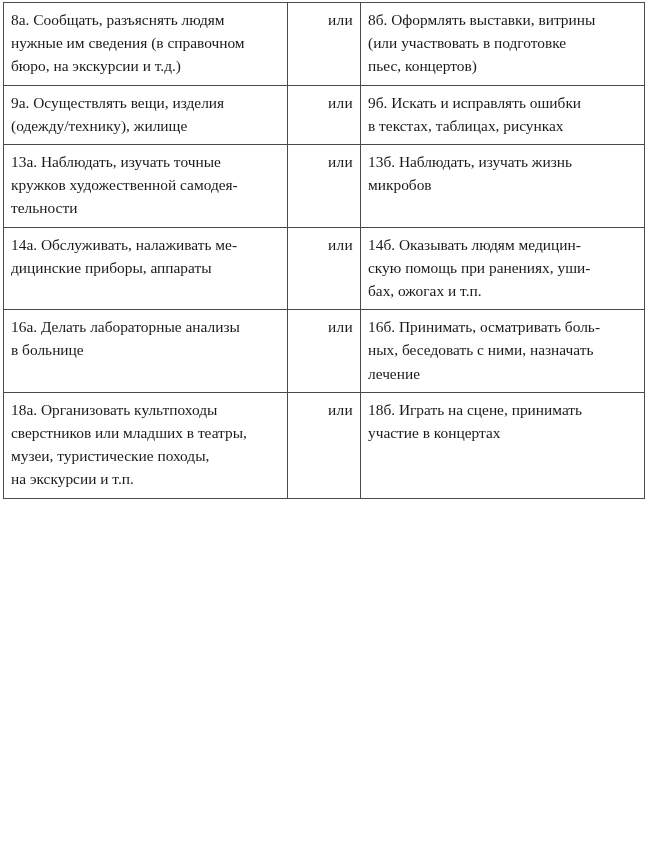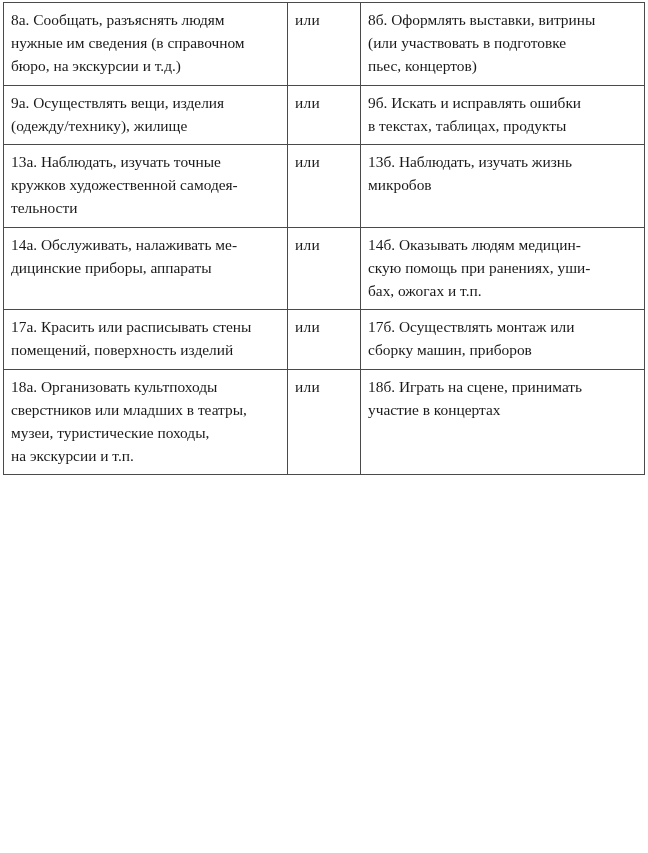--- a/index.html
+++ b/index.html
@@ -36,21 +36,21 @@
     padding: 5px 7px 7px 7px;
     font-size: 15.4px;
     line-height: 23.2px;
   }
 
   col.col-a { width: 284px; }
   col.col-or { width: 73px; }
   col.col-b { width: 284px; }
 
   td.cell-or {
-    text-align: left;
+    text-align: right;
     font-size: 13.8px;
     padding-top: 7px;
     letter-spacing: 0.3px;
   }
 
   td.cell-a, td.cell-b {
     text-align: left;
     white-space: pre-line;
   }
 
@@ -75,44 +75,45 @@
         <td class="cell-or">или</td>
         <td class="cell-b">8б. Оформлять выставки, витрины
 (или участвовать в подготовке
 пьес, концертов)</td>
       </tr>
       <tr>
         <td class="cell-a">9а. Осуществлять вещи, изделия
 (одежду/технику), жилище</td>
         <td class="cell-or">или</td>
         <td class="cell-b">9б. Искать и исправлять ошибки
-в текстах, таблицах, продукты</td>
+в текстах, таблицах, рисунках</td>
       </tr>
       <tr>
         <td class="cell-a">13а. Наблюдать, изучать точные
 кружков художественной самодея-
 тельности</td>
         <td class="cell-or">или</td>
         <td class="cell-b">13б. Наблюдать, изучать жизнь
 микробов</td>
       </tr>
       <tr>
         <td class="cell-a">14а. Обслуживать, налаживать ме-
 дицинские приборы, аппараты</td>
         <td class="cell-or">или</td>
         <td class="cell-b">14б. Оказывать людям медицин-
 скую помощь при ранениях, уши-
 бах, ожогах и т.п.</td>
       </tr>
       <tr>
-        <td class="cell-a">17а. Красить или расписывать стены
-помещений, поверхность изделий</td>
+        <td class="cell-a">16а. Делать лабораторные анализы
+в больнице</td>
         <td class="cell-or">или</td>
-        <td class="cell-b">17б. Осуществлять монтаж или
-сборку машин, приборов</td>
+        <td class="cell-b">16б. Принимать, осматривать боль-
+ных, беседовать с ними, назначать
+лечение</td>
       </tr>
       <tr>
         <td class="cell-a">18а. Организовать культпоходы
 сверстников или младших в театры,
 музеи, туристические походы,
 на экскурсии и т.п.</td>
         <td class="cell-or">или</td>
         <td class="cell-b">18б. Играть на сцене, принимать
 участие в концертах</td>
       </tr>

